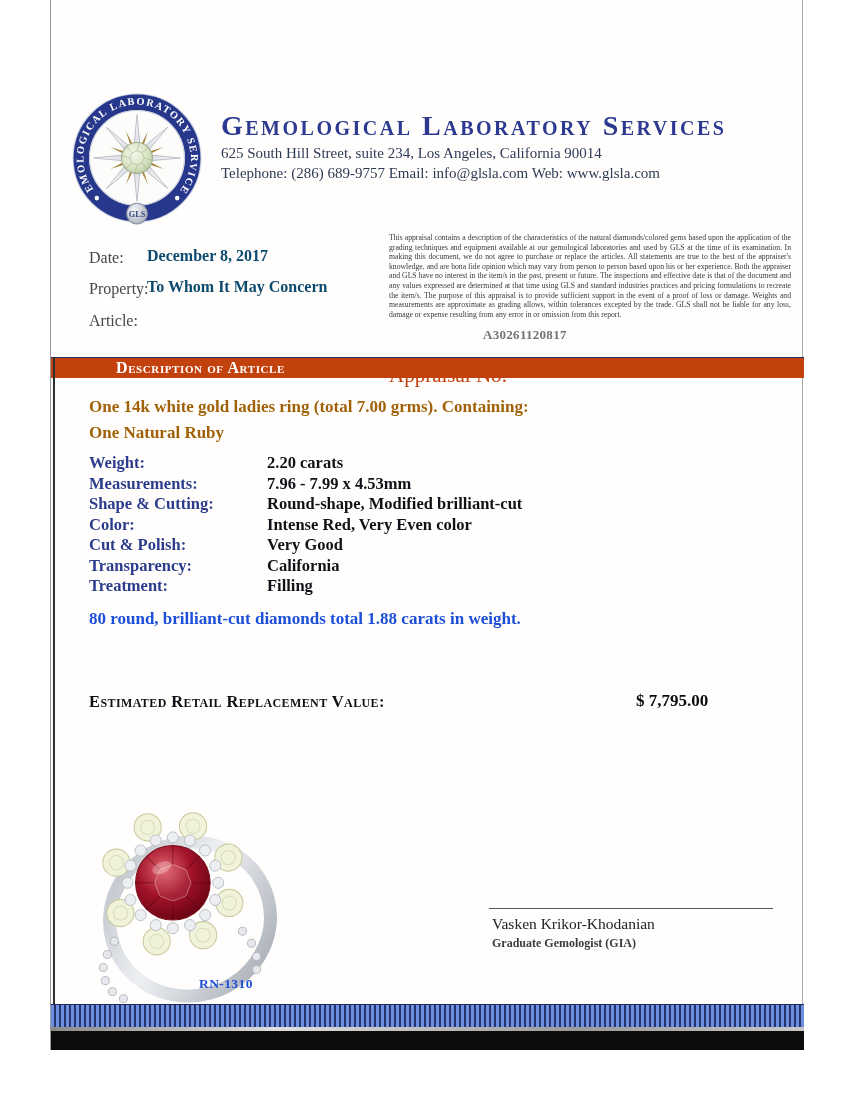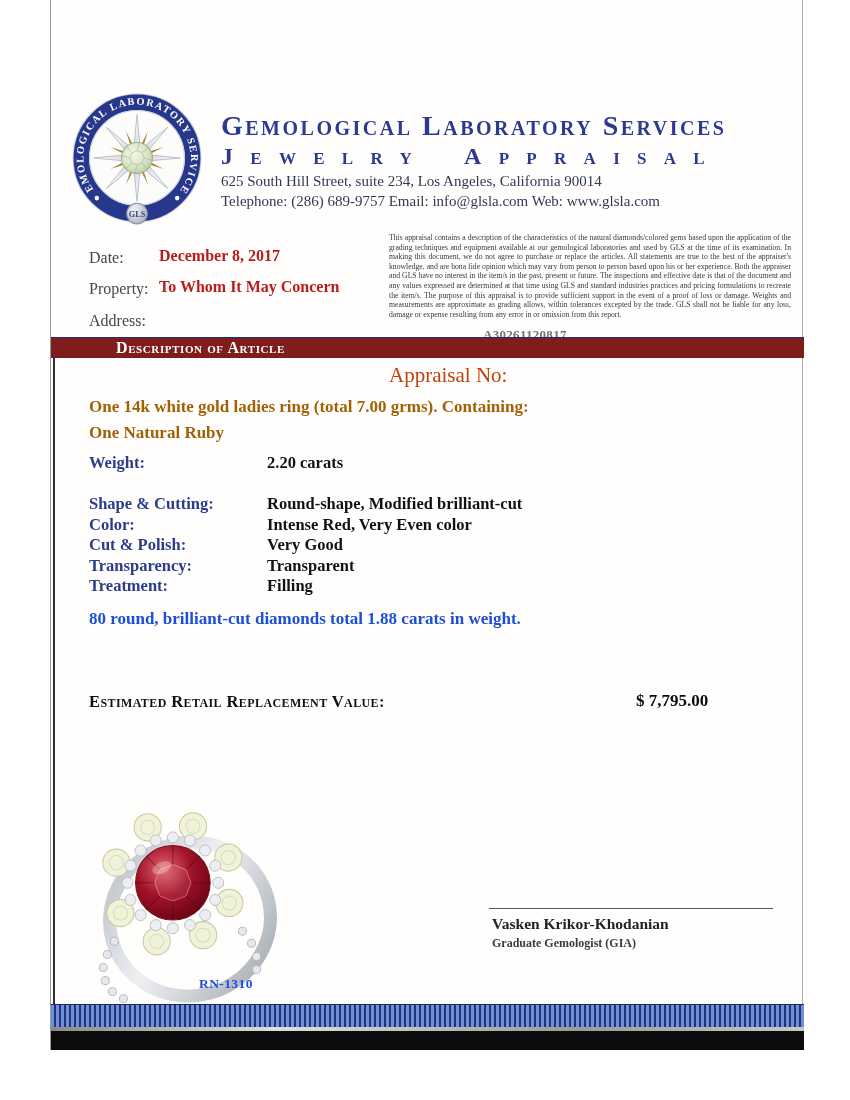--- a/index.html
+++ b/index.html
@@ -21,32 +21,32 @@
     font-size:28px; letter-spacing:2.5px; white-space:nowrap;
   }
   .hdr-sub {
     font-variant:small-caps; font-weight:600; color:#2b3990;
     font-size:24px; letter-spacing:0.72em; word-spacing:0.55em; white-space:nowrap; margin-top:1px;
   }
   .hdr-addr, .hdr-contact { font-size:15px; color:#2f3a55; margin-top:3px; white-space:nowrap; }
 
   
   .meta-label { position:absolute; left:38px; font-size:16px; color:#46464e; }
-  .meta-value { position:absolute; left:108px; font-size:16px; font-weight:bold; color:#b91c1c; }
+  .meta-value { position:absolute; left:96px; font-size:16px; font-weight:bold; color:#0c4a6e; }
   .disclaimer {
     position:absolute; left:338px; top:233px; width:402px;
     font-size:7.7px; line-height:9.6px; color:#38383c; text-align:justify;
   }
   .appr-label { position:absolute; left:338px; top:328px; font-size:21px; color:#c2410c;margin-top:35px; }
   .appr-no   { position:absolute; left:432px; top:327px; font-size:13px; font-weight:bold; color:#737373; letter-spacing:0.3px; }
 
   
   .navy-bar {
-    position:absolute; left:0; top:337px; width:753px; height:21px;
-    background:#7f1d1d; border-top:1px solid #222d6e;
+    position:absolute; left:0; top:357px; width:753px; height:21px;
+    background:#c2410c; border-top:1px solid #222d6e;
   }
   .navy-bar span {
     position:absolute; left:65px; top:1px; color:#ffffff;
     font-variant:small-caps; font-weight:bold; font-size:16px; letter-spacing:0.6px;
   }
   .left-rule { position:absolute; left:2px; top:357px; width:2px; height:647px; background:#2e2e33; }
 
   
   .article { position:absolute; left:38px; top:394px; width:660px; font-size:17px; font-weight:bold; color:#a16207; line-height:26px; }
   .spec-row { position:absolute; left:38px; width:660px; font-size:16.5px; font-weight:bold; white-space:nowrap; }
@@ -56,21 +56,21 @@
   .val-label {
     position:absolute; left:38px; top:692px; font-variant:small-caps; font-weight:bold;
     font-size:16.5px; color:#101014; letter-spacing:0.4px;
   }
   .val-amount { position:absolute; left:585px; top:691px; font-size:17px; font-weight:bold; color:#0c0c10; }
 
   
   .ring { position:absolute; left:18px; top:810px; width:240px; height:194px; }
   .ring-caption { position:absolute; left:148px; top:976px; font-size:13.5px; font-weight:bold; color:#1d4ed8; letter-spacing:0.4px; }
   .sig-line { position:absolute; left:438px; top:908px; width:284px; height:1px; background:#55555a; }
-  .sig-name { position:absolute; left:441px; top:915px; font-size:15.5px; font-weight:bold; color:#222228; }
+  .sig-name { position:absolute; left:441px; top:915px; font-size:15.5px; font-weight:normal; color:#222228; }
   .sig-title { position:absolute; left:441px; top:936px; font-size:12px; font-weight:bold; color:#3a3a40; }
 
   
   .stripe-band {
     position:absolute; left:0; top:1004px; width:753px; height:23px;
     background:repeating-linear-gradient(90deg,#6e8fdf 0px,#6e8fdf 3px,#24356e 3px,#24356e 5px);
     border-top:1px solid #1c2a5e;
   }
   .silver-line { position:absolute; left:0; top:1027px; width:753px; height:4px;
     background:linear-gradient(90deg,#8a8a8a,#dedede 30%,#9a9a9a 70%,#c8c8c8); }
@@ -144,59 +144,61 @@
       </text>
       <circle cx="25" cy="103" r="2.2" fill="#ffffff"></circle>
       <circle cx="103" cy="103" r="2.2" fill="#ffffff"></circle>
 
       <circle cx="64" cy="118" r="10" fill="url(#silverGrad)" stroke="#8a93a8" stroke-width="1"></circle>
       <text x="64" y="121.5" text-anchor="middle" font-family="Liberation Serif, serif" font-size="8" font-weight="bold" fill="#39497e">GLS</text>
     </svg>
 
     <div class="hdr">
       <div class="hdr-company">Gemological Laboratory Services</div>
-      <div class="hdr-sub">Jewelry Appraisal</div>
       <div class="hdr-addr">625 South Hill Street, suite 234, Los Angeles, California 90014</div>
       <div class="hdr-contact">Telephone: (286) 689-9757  Email: info@glsla.com  Web: www.glsla.com</div>
     </div>
 
     <div class="meta-label" style="top:249px">Date:</div>
     <div class="meta-value" style="top:247px">December 8, 2017</div>
     <div class="meta-label" style="top:280px">Property:</div>
     <div class="meta-value" style="top:278px">To Whom It May Concern</div>
-    <div class="meta-label" style="top:312px">Address:</div>
+    <div class="meta-label" style="top:312px">Article:</div>
 
     <p class="disclaimer">This appraisal contains a description of the characteristics of the natural diamonds/colored gems based upon the application of the grading techniques and equipment available at our gemological laboratories and used by GLS at the time of its examination. In making this document, we do not agree to purchase or replace the articles. All statements are true to the best of the appraiser's knowledge, and are bona fide opinion which may vary from person to person based upon his or her experience. Both the appraiser and GLS have no interest in the item/s in the past, present or future. The inspections and effective date is that of the document and any values expressed are determined at that time using GLS and standard industries practices and pricing formulations to recreate the item/s. The purpose of this appraisal is to provide sufficient support in the event of a proof of loss or damage. Weights and measurements are approximate as grading allows, within tolerances excepted by the trade. GLS shall not be liable for any loss, damage or expense resulting from any error in or omission from this report.</p>
     <div class="appr-label">Appraisal No:</div>
     <div class="appr-no">A30261120817</div>
 
     <div class="navy-bar">
       <span>Description of Article</span>
     </div>
     <div class="left-rule"></div>
 
     <div class="article">
       <div>One 14k white gold ladies ring (total 7.00 grms). Containing:</div>
       <div>One Natural Ruby</div>
     </div>
 
     <div class="spec-row" style="top:453px">
       <span class="lbl">Weight:</span><span class="val">2.20 carats</span>
     </div>
+    <div class="spec-row" style="top:473.5px">
+      <span class="lbl">Measurements:</span><span class="val">7.96 - 7.99 x 4.53mm</span>
+    </div>
     <div class="spec-row" style="top:494px">
       <span class="lbl">Shape &amp; Cutting:</span><span class="val">Round-shape, Modified brilliant-cut</span>
     </div>
     <div class="spec-row" style="top:514.5px">
       <span class="lbl">Color:</span><span class="val">Intense Red, Very Even color</span>
     </div>
     <div class="spec-row" style="top:535px">
       <span class="lbl">Cut  &amp;  Polish:</span><span class="val">Very Good</span>
     </div>
     <div class="spec-row" style="top:555.5px">
-      <span class="lbl">Transparency:</span><span class="val">Transparent</span>
+      <span class="lbl">Transparency:</span><span class="val">California</span>
     </div>
     <div class="spec-row" style="top:576px">
       <span class="lbl">Treatment:</span><span class="val">Filling</span>
     </div>
 
     <div class="diamonds">
       <div>80 round, brilliant-cut diamonds total 1.88 carats in weight.</div>
     </div>
 
     <div class="val-label">Estimated Retail Replacement Value:</div>

